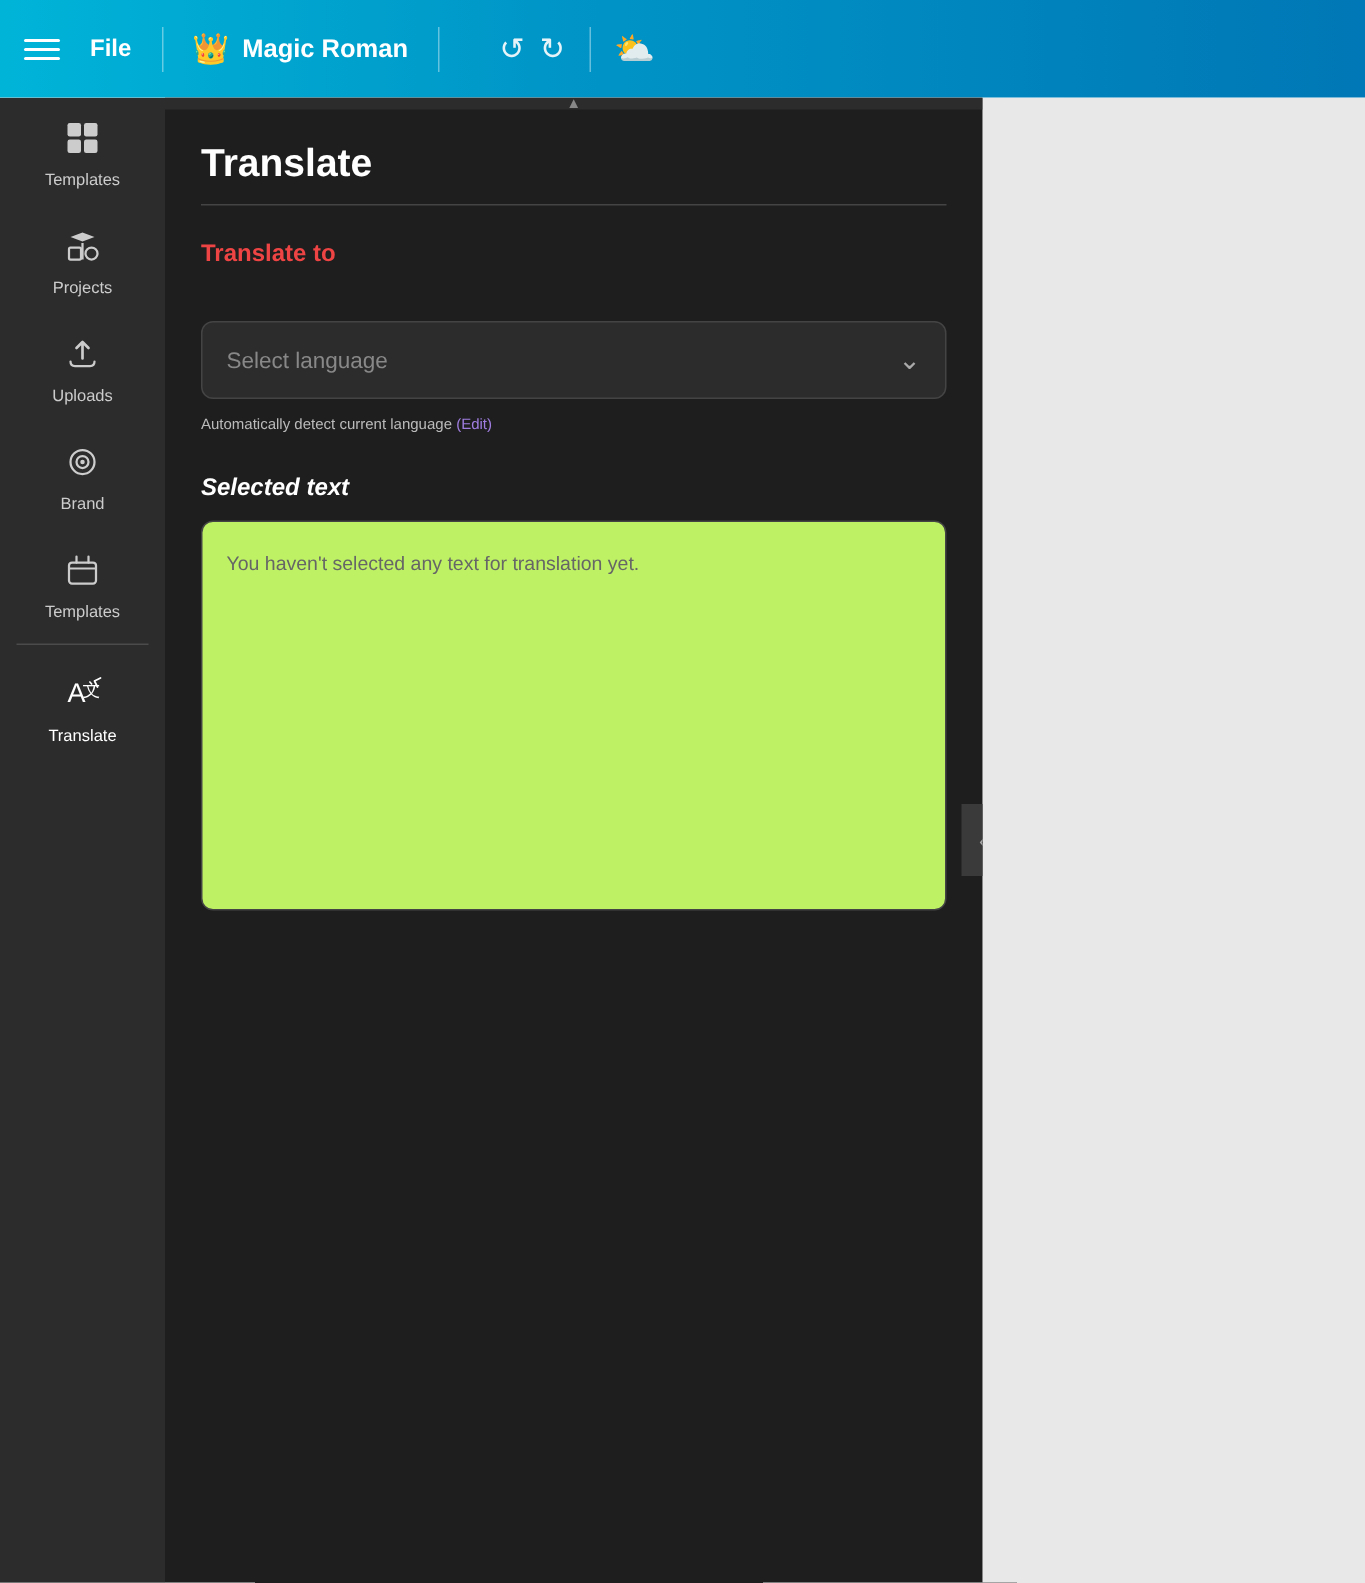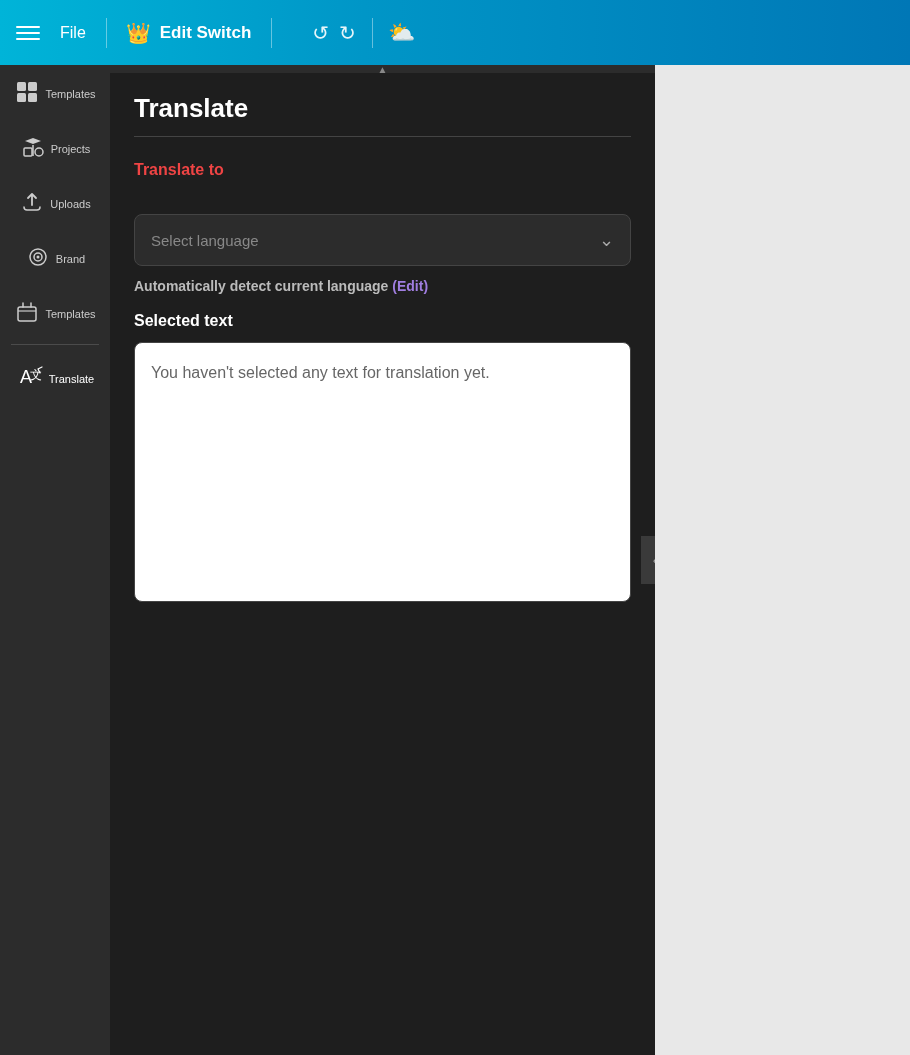--- a/index.html
+++ b/index.html
@@ -27,21 +27,21 @@
     }
     .topbar-menu-icon span {
       display: block;
       height: 2px;
       background: white;
       border-radius: 2px;
     }
     .topbar-file {
       color: white;
       font-size: 16px;
-      font-weight: 400;
+      font-weight: 700;
       cursor: pointer;
     }
     .topbar-divider {
       width: 1px;
       height: 30px;
       background: rgba(255,255,255,0.4);
     }
     .topbar-magic-switch {
       display: flex;
       align-items: center;
@@ -95,20 +95,21 @@
       background: #2c2c2c;
       display: flex;
       flex-direction: column;
       align-items: center;
       padding-top: 0;
       flex-shrink: 0;
       overflow: hidden;
     }
     .sidebar-item {
       display: flex;
+      flex-direction: column;
       align-items: center;
       justify-content: center;
       width: 100%;
       padding: 14px 0 10px;
       cursor: pointer;
       color: #ccc;
       font-size: 12px;
       gap: 5px;
       border-bottom: 1px solid transparent;
     }
@@ -191,45 +192,45 @@
       margin-bottom: 12px;
       margin-top: 35px;
     }
     .language-select .chevron {
       font-size: 18px;
       color: #aaa;
     }
 
     .auto-detect-text {
       color: #bbb;
-      font-size: 14px;
-      margin-bottom: 18px;
-      font-weight: bold;
+      font-size: 10px;
+      margin-bottom: 28px;
     }
     .auto-detect-text .edit-link {
       color: #a07ee0;
       cursor: pointer;
     }
 
     
     .selected-text-label {
       color: white;
       font-size: 16px;
       font-weight: 600;
       margin-bottom: 12px;
+      font-style: italic;
     }
     .selected-text-box {
       width: 100%;
       min-height: 260px;
-      background: #ffffff;
+      background: #bef264;
       border: 1px solid #444;
       border-radius: 8px;
       padding: 18px 16px;
       color: #666;
-      font-size: 16px;
+      font-size: 13px;
       line-height: 1.5;
     }
 
     
     .collapse-handle {
       position: absolute;
       right: -14px;
       top: 50%;
       transform: translateY(-50%);
       width: 28px;
@@ -283,21 +284,21 @@
 <div class="topbar">
   <div class="topbar-menu-icon">
     <span></span>
       <span></span>
       <span></span>
   </div>
   <span class="topbar-file">File</span>
   <div class="topbar-divider"></div>
   <div class="topbar-magic-switch">
     <span class="crown-icon">👑</span>
-    <span>Edit Switch</span>
+    <span>Magic Roman</span>
   </div>
   <div class="topbar-divider"></div>
   <div class="topbar-actions">
     <button class="topbar-action-btn" title="Undo">↺</button>
     <button class="topbar-action-btn" title="Redo">↻</button>
     <div class="topbar-right-divider"></div>
     <button class="cloud-btn">⛅</button>
   </div>
 </div>
 

